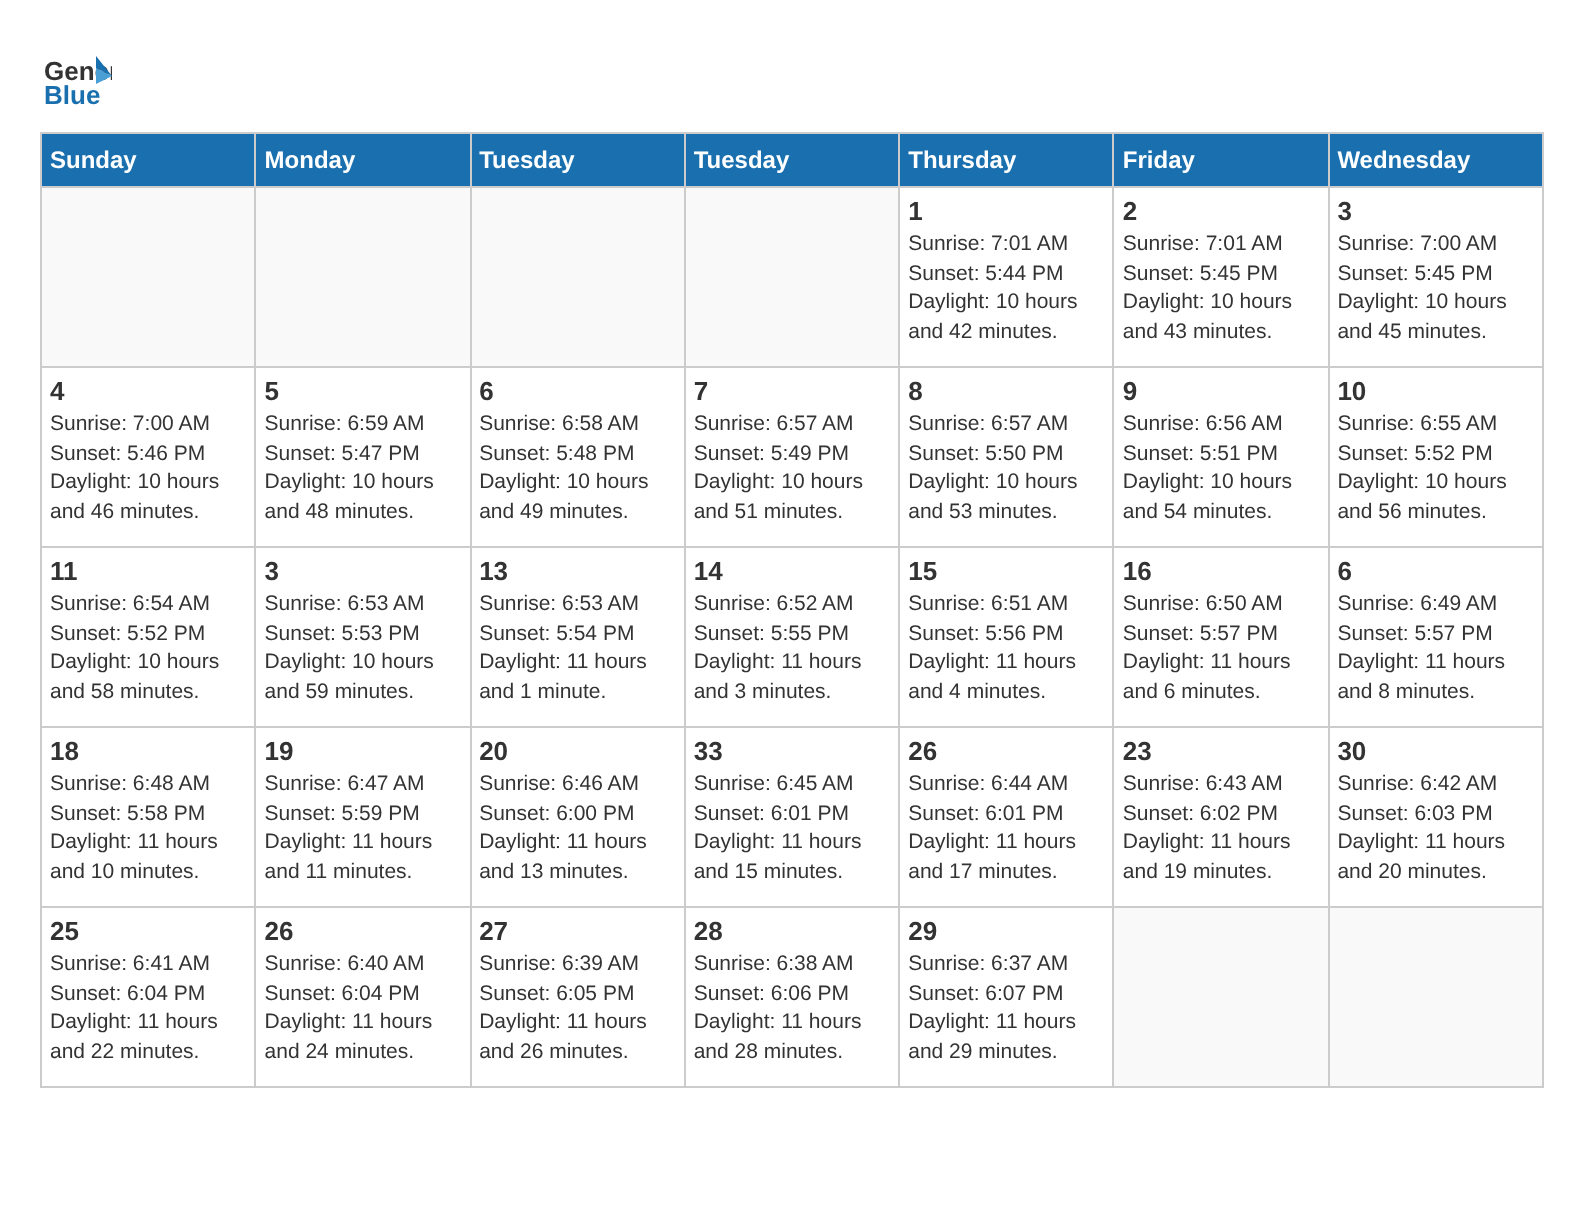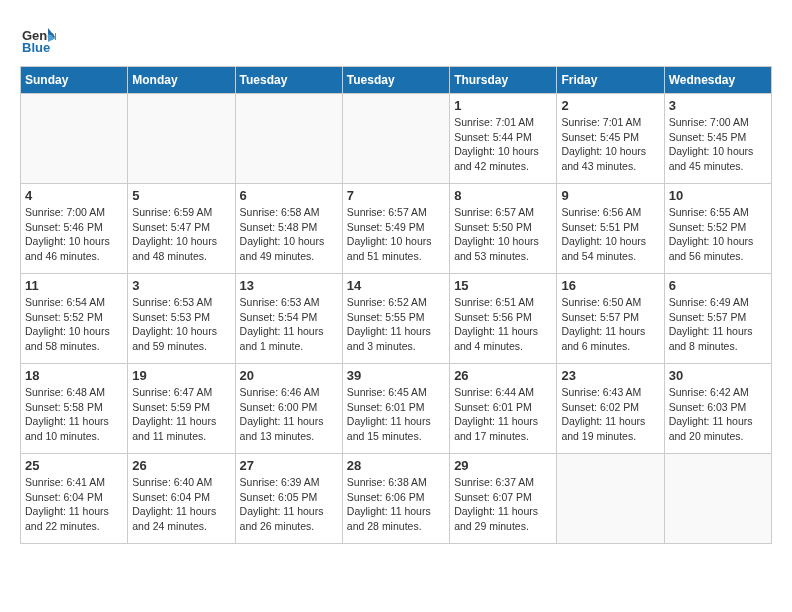--- a/index.html
+++ b/index.html
@@ -191,21 +191,21 @@
         </td>
         <td>
           <div class="day-number">19</div>
           <div class="day-info">Sunrise: 6:47 AM<br>Sunset: 5:59 PM<br>Daylight: 11 hours and 11 minutes.</div>
         </td>
         <td>
           <div class="day-number">20</div>
           <div class="day-info">Sunrise: 6:46 AM<br>Sunset: 6:00 PM<br>Daylight: 11 hours and 13 minutes.</div>
         </td>
         <td>
-          <div class="day-number">39</div>
+          <div class="day-number">33</div>
           <div class="day-info">Sunrise: 6:45 AM<br>Sunset: 6:01 PM<br>Daylight: 11 hours and 15 minutes.</div>
         </td>
         <td>
           <div class="day-number">26</div>
           <div class="day-info">Sunrise: 6:44 AM<br>Sunset: 6:01 PM<br>Daylight: 11 hours and 17 minutes.</div>
         </td>
         <td>
           <div class="day-number">23</div>
           <div class="day-info">Sunrise: 6:43 AM<br>Sunset: 6:02 PM<br>Daylight: 11 hours and 19 minutes.</div>
         </td>

